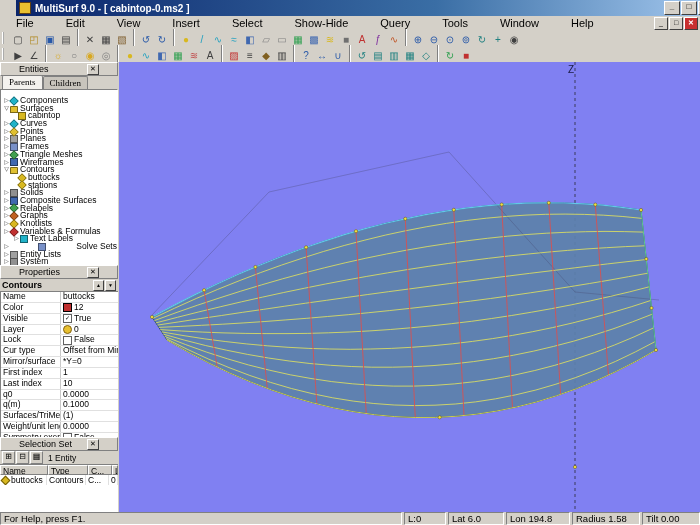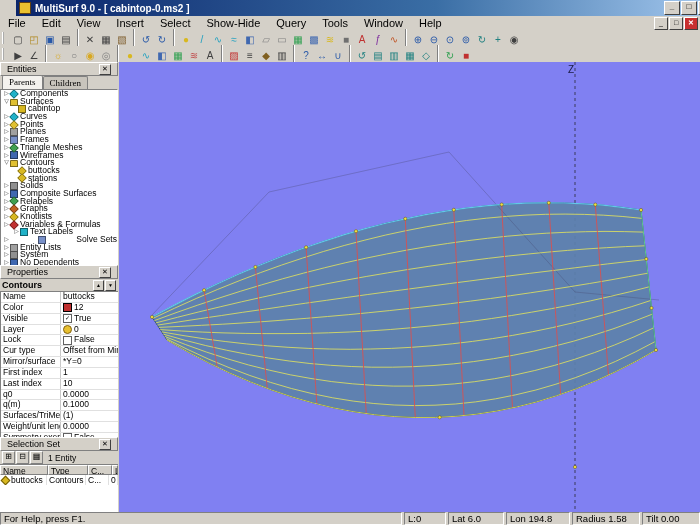--- a/index.html
+++ b/index.html
@@ -6,33 +6,33 @@
   body{width:700px;height:525px;overflow:hidden;font-family:"Liberation Sans",sans-serif;background:#d4d0c8;position:relative;}
   .abs{position:absolute;}
   
   .titlebar{left:16px;top:0;width:700px;height:16px;background:linear-gradient(90deg,#0a246a,#3a6ea5 60%,#a6caf0);display:flex;align-items:center;color:#fff;font-size:10px;font-weight:bold;}
   .appicon{width:10px;height:10px;background:#e8c030;border:1px solid #604010;margin:0 4px 0 3px;}
   .winbtns{margin-left:auto;display:flex;gap:1px;padding-right:2px;}
   .wbtn{width:14px;height:12px;background:#d4d0c8;border:1px solid;border-color:#fff #404040 #404040 #fff;font-size:8px;line-height:10px;text-align:center;color:#000;}
   .wbtn.close{font-weight:bold;}
   
   .menubar{left:0;top:16px;width:700px;height:14px;background:#d4d0c8;display:flex;align-items:center;font-size:11px;border-bottom:1px solid #808080;}
-  .menuitem{padding:0 8px;height:14px;line-height:14px;}
+  .menuitem{padding:0 16px;height:14px;line-height:14px;}
   .mdibtns{margin-left:auto;display:flex;gap:1px;padding-right:2px;}
   .mbtn{width:12px;height:11px;background:#d4d0c8;border:1px solid;border-color:#fff #404040 #404040 #fff;font-size:7px;line-height:9px;text-align:center;}
   .mbtn.close{background:#c83030;color:#fff;font-weight:bold;}
   
   .toolbar{left:0;width:700px;height:16px;background:#d4d0c8;display:flex;align-items:center;border-bottom:1px solid #a8a4a0;}
   .tb1{top:30px;} .tb2{top:46px;}
   .grip{width:3px;height:12px;border-left:2px ridge #fff;margin:0 3px 0 2px;}
   .tbi{width:14px;height:14px;display:inline-flex;align-items:center;justify-content:center;font-size:10px;border:1px solid transparent;}
   .sep{width:0;height:12px;border-left:1px solid #808080;border-right:1px solid #fff;margin:0 3px;}
   
   .leftcol{left:0;top:62px;width:119px;bottom:13px;background:#d4d0c8;border-right:1px solid #404040;}
-  .phead{height:12px;background:#d4d0c8;border:1px solid;border-color:#fff #808080 #808080 #fff;display:flex;align-items:center;font-size:9px;padding:0 6px;}
+  .phead{height:12px;background:#d4d0c8;border:1px solid;border-color:#fff #808080 #808080 #fff;display:flex;align-items:center;font-size:9px;padding:0 18px;}
   .phead .x{margin-left:auto;width:10px;height:9px;font-size:7px;line-height:8px;text-align:center;border:1px solid;border-color:#fff #404040 #404040 #fff;background:#d4d0c8;}
   .entities{left:0;top:0;width:118px;height:203px;}
   .tabsrow{height:13px;display:flex;align-items:flex-end;background:#d4d0c8;padding-left:2px;}
   .tab{font-size:9px;padding:0 6px;height:12px;line-height:12px;border:1px solid #808080;border-bottom:none;background:#c8c4bc;border-radius:2px 2px 0 0;font-family:Liberation Serif, serif;}
   .tab.active{background:#f4f2ee;height:13px;}
   .tree{height:178px;background:#fff;border:1px solid;border-color:#808080 #fff #fff #808080;overflow:hidden;}
   .trow{height:7.7px;line-height:7.7px;font-size:8.5px;display:flex;align-items:center;white-space:nowrap;}
   .arrow{width:7px;font-size:6px;color:#404040;text-align:center;flex:none;}
   .tico{width:6px;height:6px;flex:none;margin-right:2px;border:1px solid rgba(0,0,0,.45);}
   .tico.di{transform:rotate(45deg) scale(.85);}
@@ -104,21 +104,21 @@
   <div class="abs entities">
     <div class="phead">
       <span>Entities</span>
       <div class="x">✕</div>
     </div>
     <div class="tabsrow">
       <div class="tab active">Parents</div>
       <div class="tab">Children</div>
     </div>
     <div class="tree" id="tree">
-        <div class="trow" style="padding-left: 2px;">
+        <div class="trow" style="padding-left: 2px; margin-top: 7px;">
           <span class="arrow">▷</span>
           <span class="tico di" style="background: rgb(32, 178, 200);"></span>
           <span>Components</span>
         </div>
         <div class="trow" style="padding-left: 2px;">
           <span class="arrow">▽</span>
           <span class="tico fo" style="background: rgb(224, 192, 48);"></span>
           <span>Surfaces</span>
         </div>
         <div class="trow" style="padding-left: 10px;">

